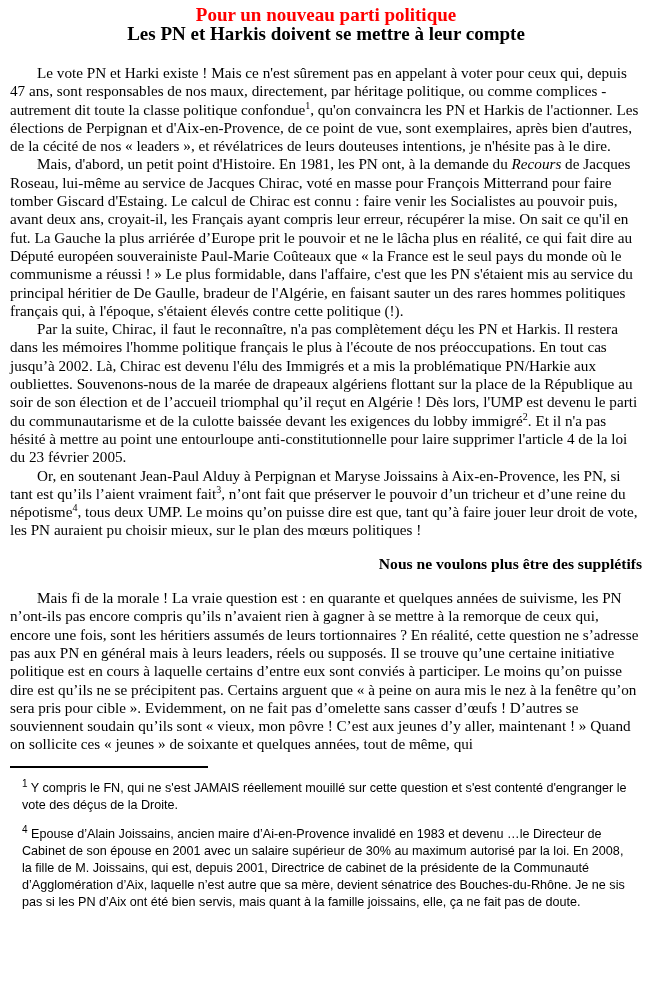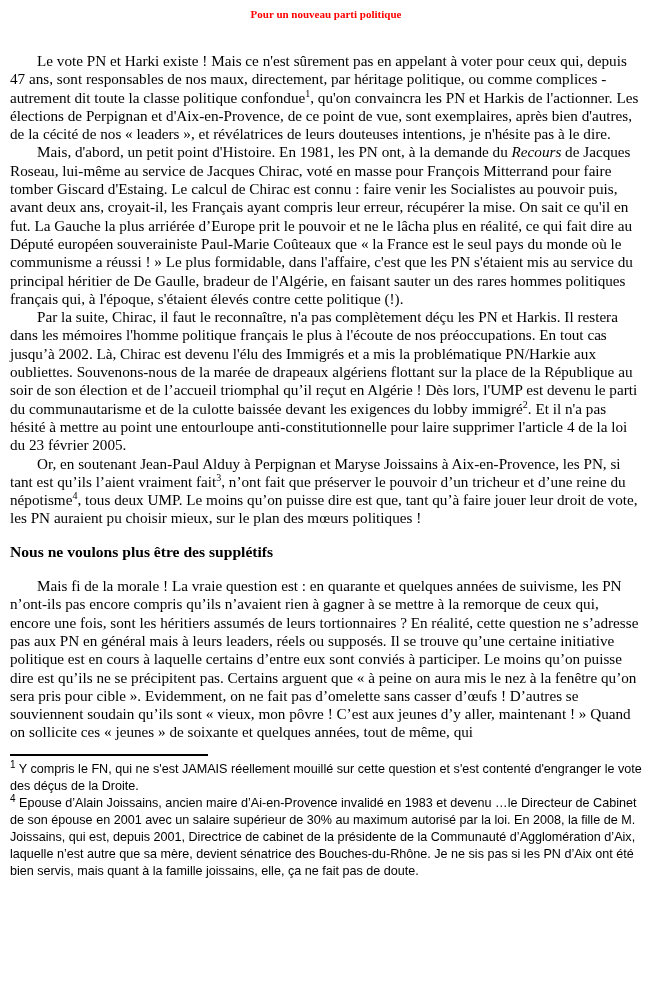--- a/index.html
+++ b/index.html
@@ -5,53 +5,54 @@
   html, body { margin: 0; padding: 0; background: #ffffff; }
   body {
     width: 652px; height: 982px; overflow: hidden;
     font-family: "Liberation Serif", serif;
     color: #000;
   }
   .page { padding: 5px 10px 0 10px; }
 
   .doc-title, .doc-subtitle {
     margin: 0; text-align: center;
-    font-size: 11px; line-height: 19px; font-weight: bold;
+    font-size: 19px; line-height: 19px; font-weight: bold;
     font-family: "Liberation Serif", serif;
   }
 
-  .body-text { margin-top: 28px; font-size: 15.2px; line-height: 18.3px; }
+  .body-text { margin-top: 21px; font-size: 15.2px; line-height: 18.3px; }
   p.body-para { margin: 0; text-indent: 27px; text-align: left; }
 
   .section-heading {
-    margin: 15px 0 16px 0; text-align: left;
+    margin: 15px 0 16px 0; text-align: right;
     font-size: 15.6px; font-weight: bold; text-indent: 0;
   }
 
   sup.fn-ref, sup.fn-marker {
     font-size: 10px; line-height: 0; vertical-align: super;
   }
 
   .footnotes {
     margin-top: 12px;
     font-family: "Liberation Sans", sans-serif;
     font-size: 12.6px; line-height: 17px;
   }
   hr.fn-sep {
     width: 198px; margin: 0 0 5px 0;
     border: none; border-top: 2px solid #000;
   }
-  p.footnote { margin: 0; }
+  p.footnote { margin: 12px; }
 </style>
 </head>
 <body>
 
 <div class="page">
 
   <h1 class="doc-title" style="color: rgb(255, 0, 0);">Pour un nouveau parti politique</h1>
+  <h2 class="doc-subtitle">Les PN et Harkis doivent se mettre à leur compte</h2>
 
   <div class="body-text">
 
     <p class="body-para"><span>Le vote PN et Harki existe ! Mais ce n'est sûrement pas en appelant à voter pour ceux qui, depuis 47 ans, sont responsables de nos maux, directement, par héritage politique, ou comme complices - autrement dit toute la classe politique confondue</span><sup class="fn-ref">1</sup><span>, qu'on convaincra les PN et Harkis de l'actionner. Les élections de Perpignan et d'Aix-en-Provence, de ce point de vue, sont exemplaires, après bien d'autres, de la cécité de nos « leaders », et révélatrices de leurs douteuses intentions, je n'hésite pas à le dire.</span></p>
 
     <p class="body-para"><span>Mais, d'abord, un petit point d'Histoire. En 1981, les PN ont, à la demande du </span><i>Recours</i><span> de Jacques Roseau, lui-même au service de Jacques Chirac, voté en masse pour François Mitterrand pour faire tomber Giscard d'Estaing. Le calcul de Chirac est connu : faire venir les Socialistes au pouvoir puis, avant deux ans, croyait-il, les Français ayant compris leur erreur, récupérer la mise. On sait ce qu'il en fut. La Gauche la plus arriérée d’Europe prit le pouvoir et ne le lâcha plus en réalité, ce qui fait dire au Député européen souverainiste Paul-Marie Coûteaux que « la France est le seul pays du monde où le communisme a réussi ! » Le plus formidable, dans l'affaire, c'est que les PN s'étaient mis au service du principal héritier de De Gaulle, bradeur de l'Algérie, en faisant sauter un des rares hommes politiques français qui, à l'époque, s'étaient élevés contre cette politique (!).</span></p>
 
     <p class="body-para"><span>Par la suite, Chirac, il faut le reconnaître, n'a pas complètement déçu les PN et Harkis. Il restera dans les mémoires l'homme politique français le plus à l'écoute de nos préoccupations. En tout cas jusqu’à 2002. Là, Chirac est devenu l'élu des Immigrés et a mis la problématique PN/Harkie aux oubliettes. Souvenons-nous de la marée de drapeaux algériens flottant sur la place de la République au soir de son élection et de l’accueil triomphal qu’il reçut en Algérie ! Dès lors, l'UMP est devenu le parti du communautarisme et de la culotte baissée devant les exigences du lobby immigré</span><sup class="fn-ref">2</sup><span>. Et il n'a pas hésité à mettre au point une entourloupe anti-constitutionnelle pour laire supprimer l'article 4 de la loi du 23 février 2005.</span></p>
 
     <p class="body-para"><span>Or, en soutenant Jean-Paul Alduy à Perpignan et Maryse Joissains à Aix-en-Provence, les PN, si tant est qu’ils l’aient vraiment fait</span><sup class="fn-ref">3</sup><span>, n’ont fait que préserver le pouvoir d’un tricheur et d’une reine du népotisme</span><sup class="fn-ref">4</sup><span>, tous deux UMP. Le moins qu’on puisse dire est que, tant qu’à faire jouer leur droit de vote, les PN auraient pu choisir mieux, sur le plan des mœurs politiques !</span></p>

